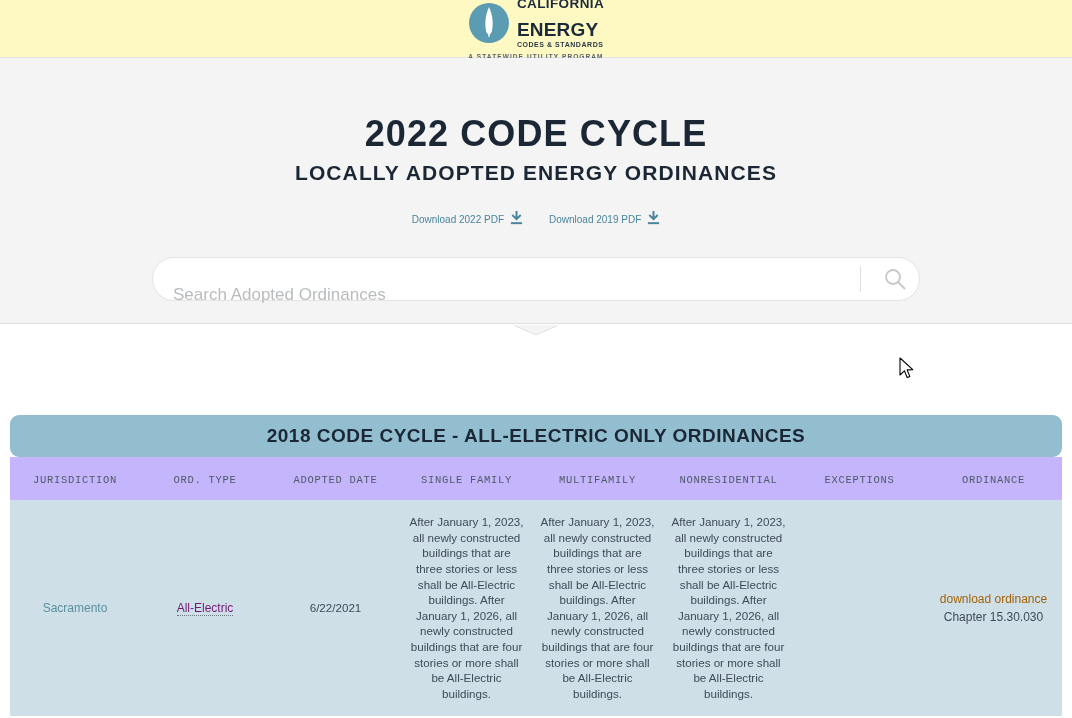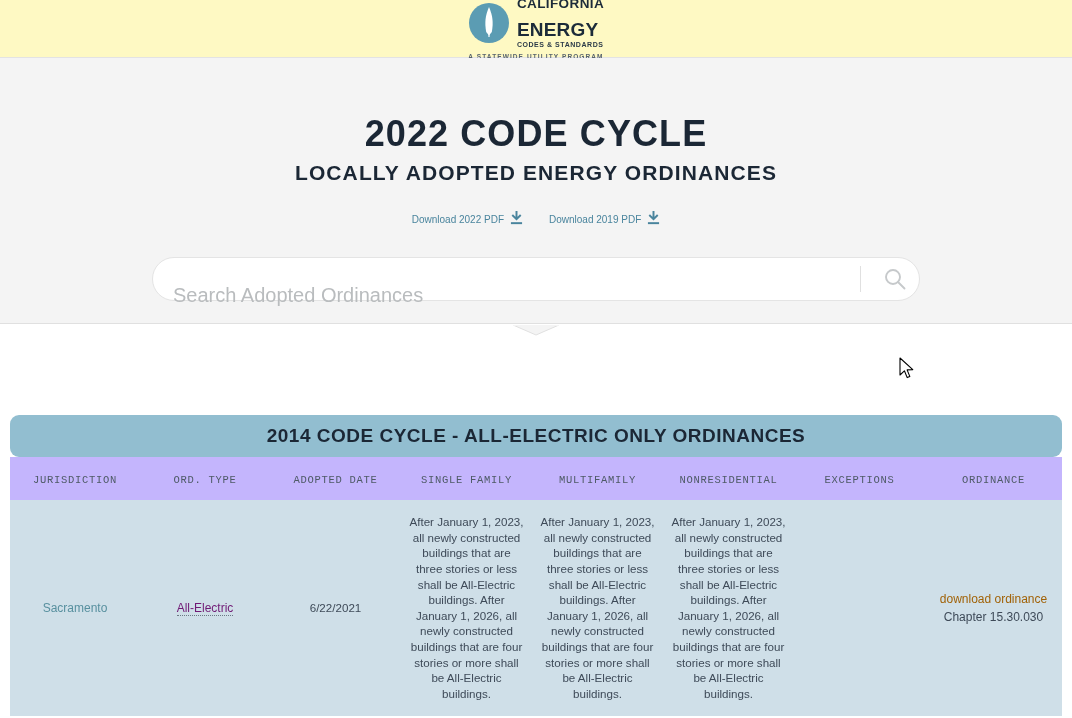--- a/index.html
+++ b/index.html
@@ -96,21 +96,21 @@
     border: 1px solid #e4e4e4;
     border-radius: 22px;
     display: flex;
     align-items: center;
     padding: 0 4px 0 18px;
   }
   .search-input {
     flex: 1;
     border: 0;
     outline: 0;
-    font-size: 20px;
+    font-size: 17px;
     color: #4a4a4a;
     background: transparent;
     font-family: "Liberation Sans", sans-serif;
     margin-top: 32px;
   }
   .search-input::placeholder { color: #b9bcbe; }
   .search-divider {
     width: 1px; height: 26px; background: #e0e0e0; margin-right: 14px;
   }
   .search-btn {
@@ -286,21 +286,21 @@
 
     <span class="hero-notch">
       <svg viewBox="0 0 46 11" width="46" height="11" aria-hidden="true">
         <path d="M0 0 L23 10 L46 0" fill="#f4f4f4" stroke="#e0e0e0" stroke-width="1"></path>
         <path d="M0 0 L46 0" stroke="#f4f4f4" stroke-width="2"></path>
       </svg>
     </span>
   </div>
 
   <div class="table-section">
-    <div class="table-banner">2014 CODE CYCLE - ALL-ELECTRIC ONLY ORDINANCES</div>
+    <div class="table-banner">2018 CODE CYCLE - ALL-ELECTRIC ONLY ORDINANCES</div>
 
     <table class="ord-table">
       <colgroup>
         <col class="c-jur">
           <col class="c-type">
           <col class="c-date">
           <col class="c-sf">
         <col class="c-mf">
           <col class="c-nr">
           <col class="c-exc">

